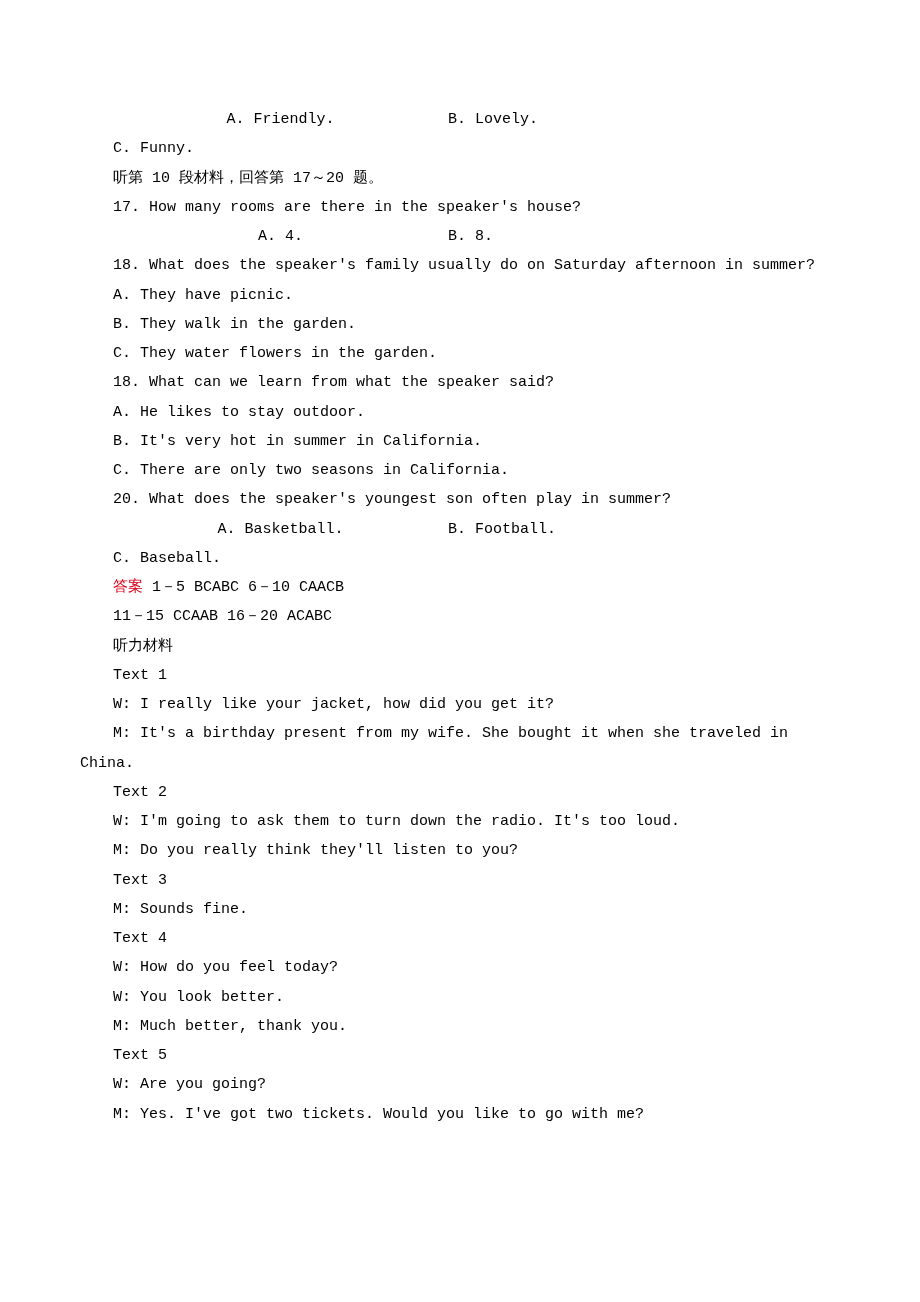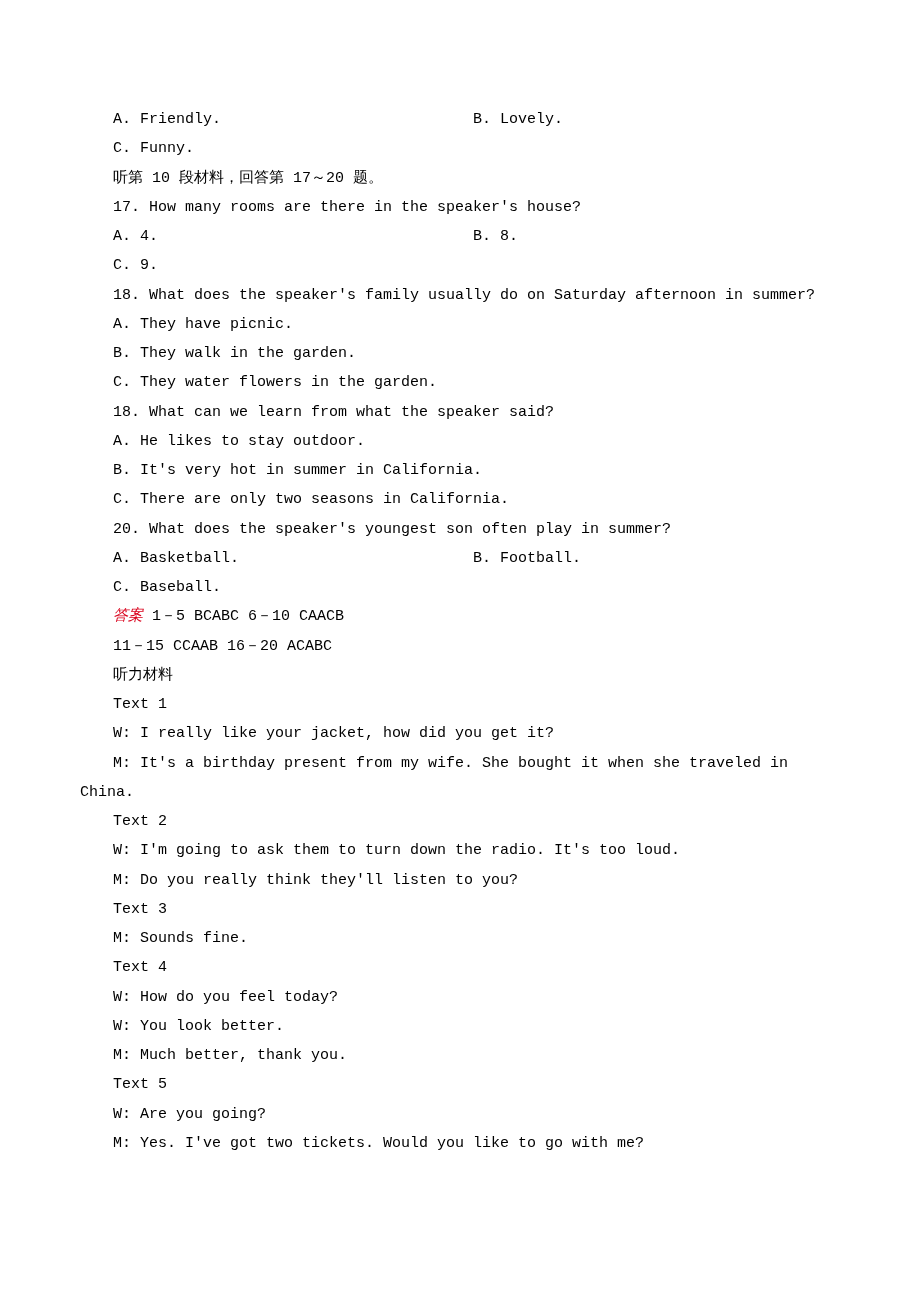--- a/index.html
+++ b/index.html
@@ -20,49 +20,47 @@
   .indent {
     padding-left: 33px;
   }
   .row {
     display: flex;
     white-space: pre;
   }
   .colA {
     width: 335px;
     flex-shrink: 0;
+    text-align: center;
   }
   .colB {
     flex: 1;
-    margin-left: 25px;
   }
   .answer-label {
     color: #d9001b;
-    font-style: italic;
   }
 </style>
 </head>
 <body>
 
 <div class="page">
 
   <div class="indent row">
     <span class="colA">A. Friendly.</span>
     <span class="colB">B. Lovely.</span>
   </div>
   <div class="indent">C. Funny.</div>
 
   <div class="indent">听第 10 段材料，回答第 17～20 题。</div>
 
   <div class="indent">17. How many rooms are there in the speaker's house?</div>
   <div class="indent row">
     <span class="colA">A. 4.</span>
     <span class="colB">B. 8.</span>
   </div>
-  <div class="indent">C. 9.</div>
 
   <div class="indent">18. What does the speaker's family usually do on Saturday afternoon in summer?</div>
   <div class="indent">A. They have picnic.</div>
   <div class="indent">B. They walk in the garden.</div>
   <div class="indent">C. They water flowers in the garden.</div>
 
   <div class="indent">18. What can we learn from what the speaker said?</div>
   <div class="indent">A. He likes to stay outdoor.</div>
   <div class="indent">B. It's very hot in summer in California.</div>
   <div class="indent">C. There are only two seasons in California.</div>

